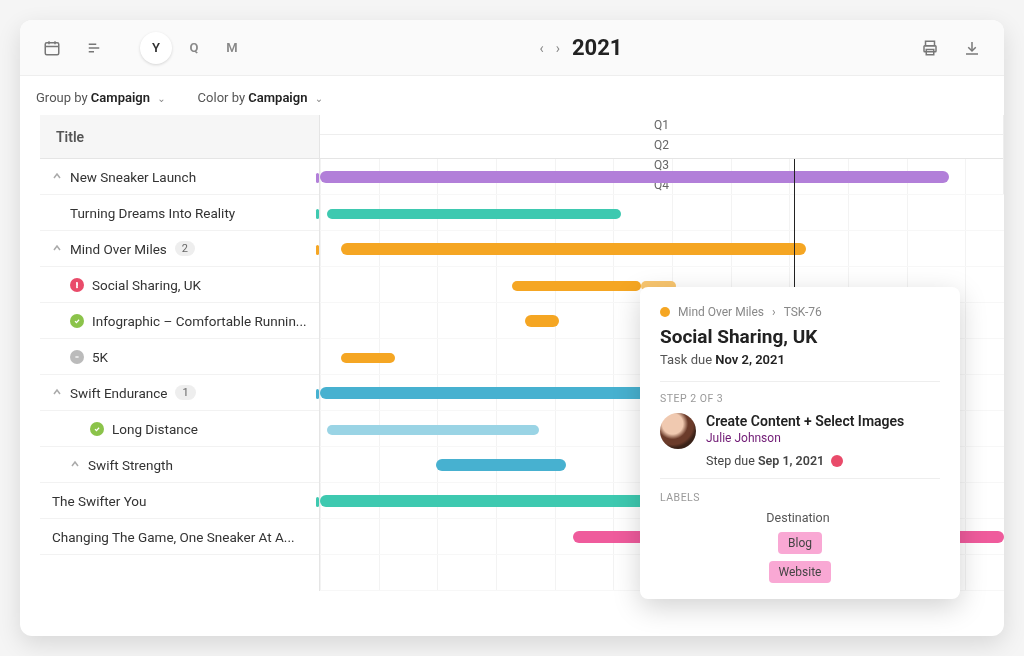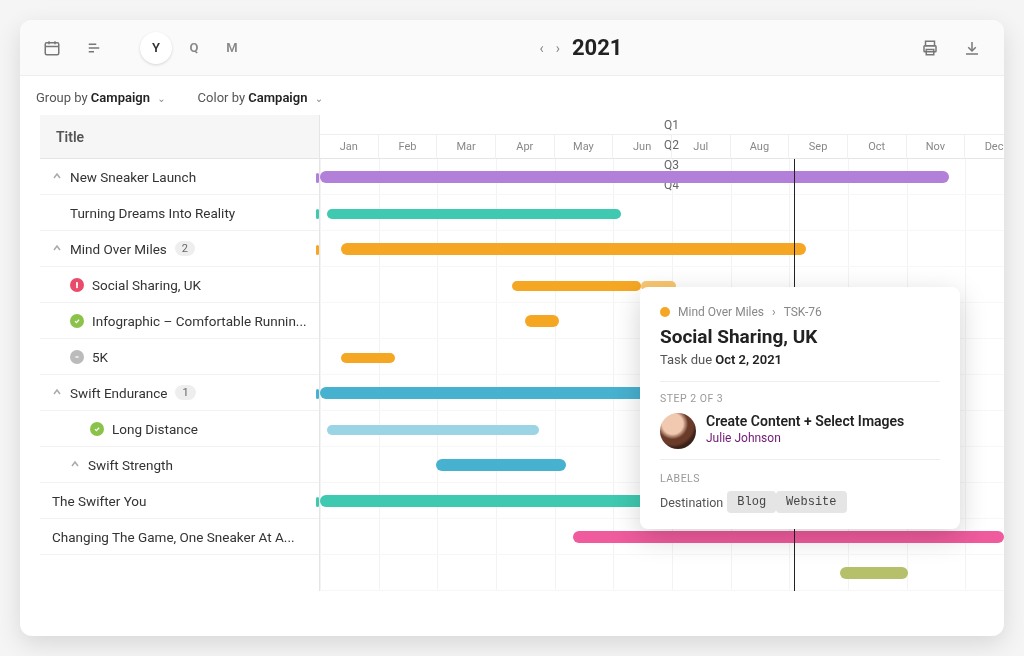--- a/index.html
+++ b/index.html
@@ -163,23 +163,23 @@
     width: 36px; height: 36px; border-radius: 50%;
     background: radial-gradient(circle at 35% 30%, #f0c9b0 0 30%, #6b3b2a 45% 60%, #3a2218 70% 100%);
     flex-shrink: 0;
   }
   .card .step-title { font-size: 14px; font-weight: 600; color: #222; }
   .card .assignee { font-size: 12px; color: #701a75; margin-top: 2px; }
   .card .step-due { font-size: 12.5px; color: #444; margin-top: 8px; }
   .card .step-due b { font-weight: 600; }
   .card .alert-dot { display: inline-block; width: 12px; height: 12px; border-radius: 50%; background: #e94b6a; vertical-align: -1.5px; margin-left: 4px; }
   .card .labels-h { font-size: 10.5px; letter-spacing: 0.5px; color: #999; margin-top: 12px; margin-bottom: 6px; }
-  .card .labels { display: flex; gap: 0; align-items: center; }
+  .card .labels { display: flex; gap: 7px; align-items: center; flex-direction: column; }
   .card .label-free { font-size: 12.5px; color: #555; margin-right: 4px; }
-  .card .tag { background: #e5e5e5; border-radius: 4px; padding: 4px 10px; font-size: 12px; color: #444; font-family: Liberation Mono, monospace; }
+  .card .tag { background: #f9a8d4; border-radius: 4px; padding: 4px 10px; font-size: 12px; color: #444; }
 </style>
 </head>
 <body>
 
 <div class="frame">
 
   <div class="toolbar">
     <div class="tb-group">
       <div class="icon-btn">
         <svg viewBox="0 0 24 24">
@@ -241,34 +241,20 @@
   <div class="gantt">
     <div class="gantt-header">
       <div class="title-col">Title</div>
       <div class="timeline-col">
         <div class="quarters" id="quarters">
             <div class="quarter">Q1</div>
             <div class="quarter">Q2</div>
             <div class="quarter">Q3</div>
             <div class="quarter">Q4</div>
           </div>
-        <div class="months" id="months">
-            <div class="month">Jan</div>
-            <div class="month">Feb</div>
-            <div class="month">Mar</div>
-            <div class="month">Apr</div>
-            <div class="month">May</div>
-            <div class="month">Jun</div>
-            <div class="month">Jul</div>
-            <div class="month">Aug</div>
-            <div class="month">Sep</div>
-            <div class="month">Oct</div>
-            <div class="month">Nov</div>
-            <div class="month">Dec</div>
-          </div>
       </div>
     </div>
     <div class="gantt-body">
       <div class="title-list" id="title-list">
           <div class="title-row indent-0">
             <span class="caret" style="margin-right: 8px; color: rgb(170, 170, 170); font-size: 10px; width: 10px; transform: none;"><svg viewBox="0 0 10 10" width="10" height="10">
                 <polyline points="2,7 5,3 8,7" fill="none" stroke="#aaa" stroke-width="1.5"></polyline>
               </svg></span>
             <span style="overflow: hidden; text-overflow: ellipsis;">New Sneaker Launch</span>
           </div>
@@ -386,29 +372,34 @@
   <div class="card">
     <div class="bc">
       <span class="dot"></span>
       <span>Mind Over Miles</span>
       <span>›</span>
       <span>TSK-76</span>
     </div>
     <h2>Social Sharing, UK</h2>
     <div class="due">
       <span>Task due</span>
-      <b>Oct 2, 2021</b>
+      <b>Nov 2, 2021</b>
     </div>
     <hr>
     <div class="step-label">STEP 2 OF 3</div>
     <div class="step-row">
       <div class="avatar"></div>
       <div>
         <div class="step-title">Create Content + Select Images</div>
         <div class="assignee">Julie Johnson</div>
+        <div class="step-due">
+          <span>Step due</span>
+          <b>Sep 1, 2021</b>
+          <span class="alert-dot"></span>
+        </div>
       </div>
     </div>
     <hr>
     <div class="labels-h">LABELS</div>
     <div class="labels">
       <span class="label-free">Destination</span>
       <span class="tag">Blog</span>
       <span class="tag">Website</span>
     </div>
   </div>

